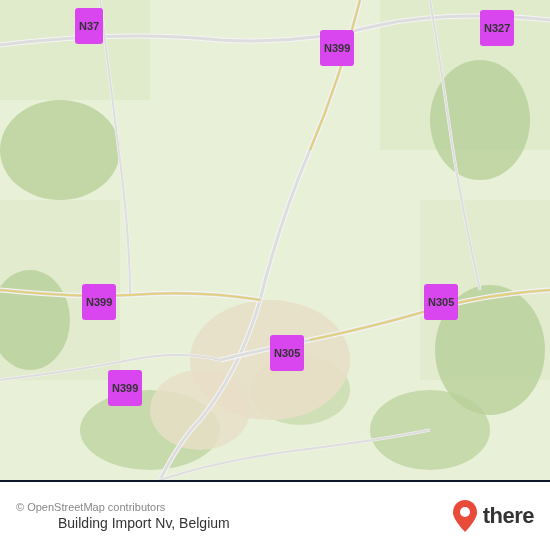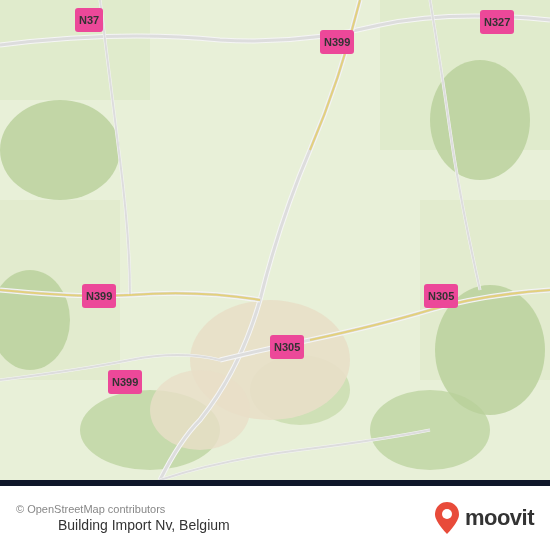--- a/index.html
+++ b/index.html
@@ -23,25 +23,25 @@
     
     .map-svg {
       position: absolute;
       top: 0; left: 0;
       width: 100%; height: 100%;
     }
 
     
     .road-label {
       position: absolute;
-      background: #ec4899;
+      background: #d946ef;
       color: #333;
       font-size: 11px;
       font-weight: bold;
-      padding: 6px 4px;
+      padding: 12px 4px;
       border-radius: 3px;
     }
 
     
     #popup-card {
       position: absolute;
       top: 100px;
       left: 155px;
       width: 200px;
       background: white;
@@ -81,21 +81,21 @@
 
     
     #bottom-bar {
       width: 550px;
       height: 70px;
       background: white;
       display: flex;
       align-items: center;
       justify-content: space-between;
       padding: 0 16px;
-      border-top: 6px solid #0f172a;
+      border-top: 2px solid #0f172a;
       position: relative;
     }
 
     #bottom-info {
       display: flex;
       flex-direction: column;
     }
 
     #attribution {
       font-size: 11px;
@@ -190,15 +190,15 @@
   <div id="bottom-info">
     <span id="attribution">© OpenStreetMap contributors</span>
     <span id="place-name">Building Import Nv, Belgium</span>
   </div>
   <div id="moovit-logo">
 
     <svg width="28" height="36" viewBox="0 0 28 36">
       <path d="M14 2 C7,2 2,7.5 2,14.5 C2,22 14,34 14,34 C14,34 26,22 26,14.5 C26,7.5 21,2 14,2 Z" fill="#e84b3a"></path>
       <circle cx="14" cy="14" r="5" fill="white"></circle>
     </svg>
-    <span id="moovit-text">moovit</span>
+    <span id="moovit-text">there</span>
   </div>
 </div>
 
 </body></html>

